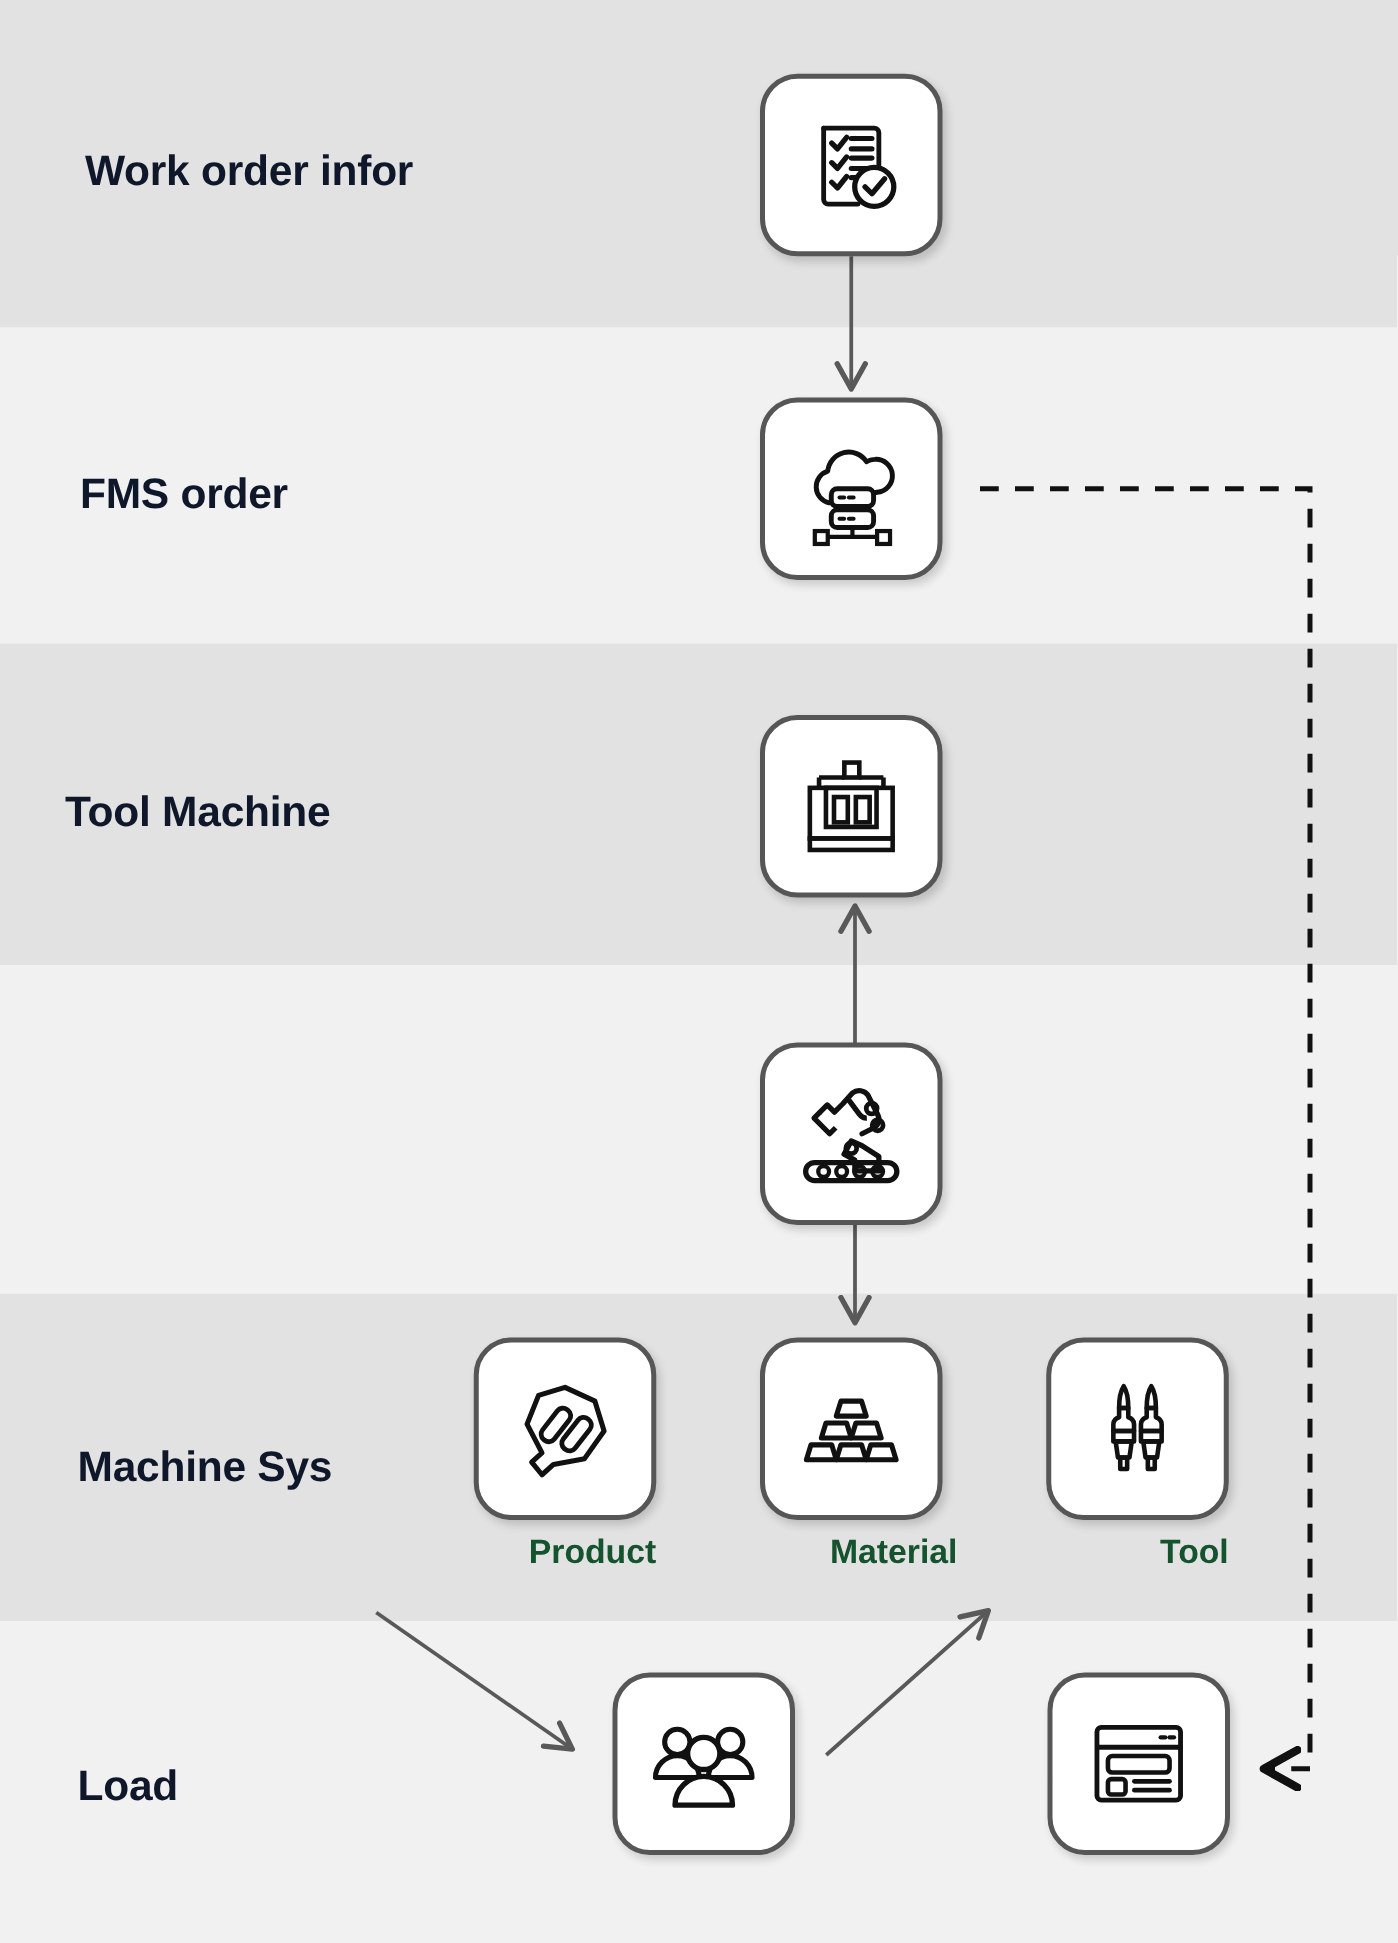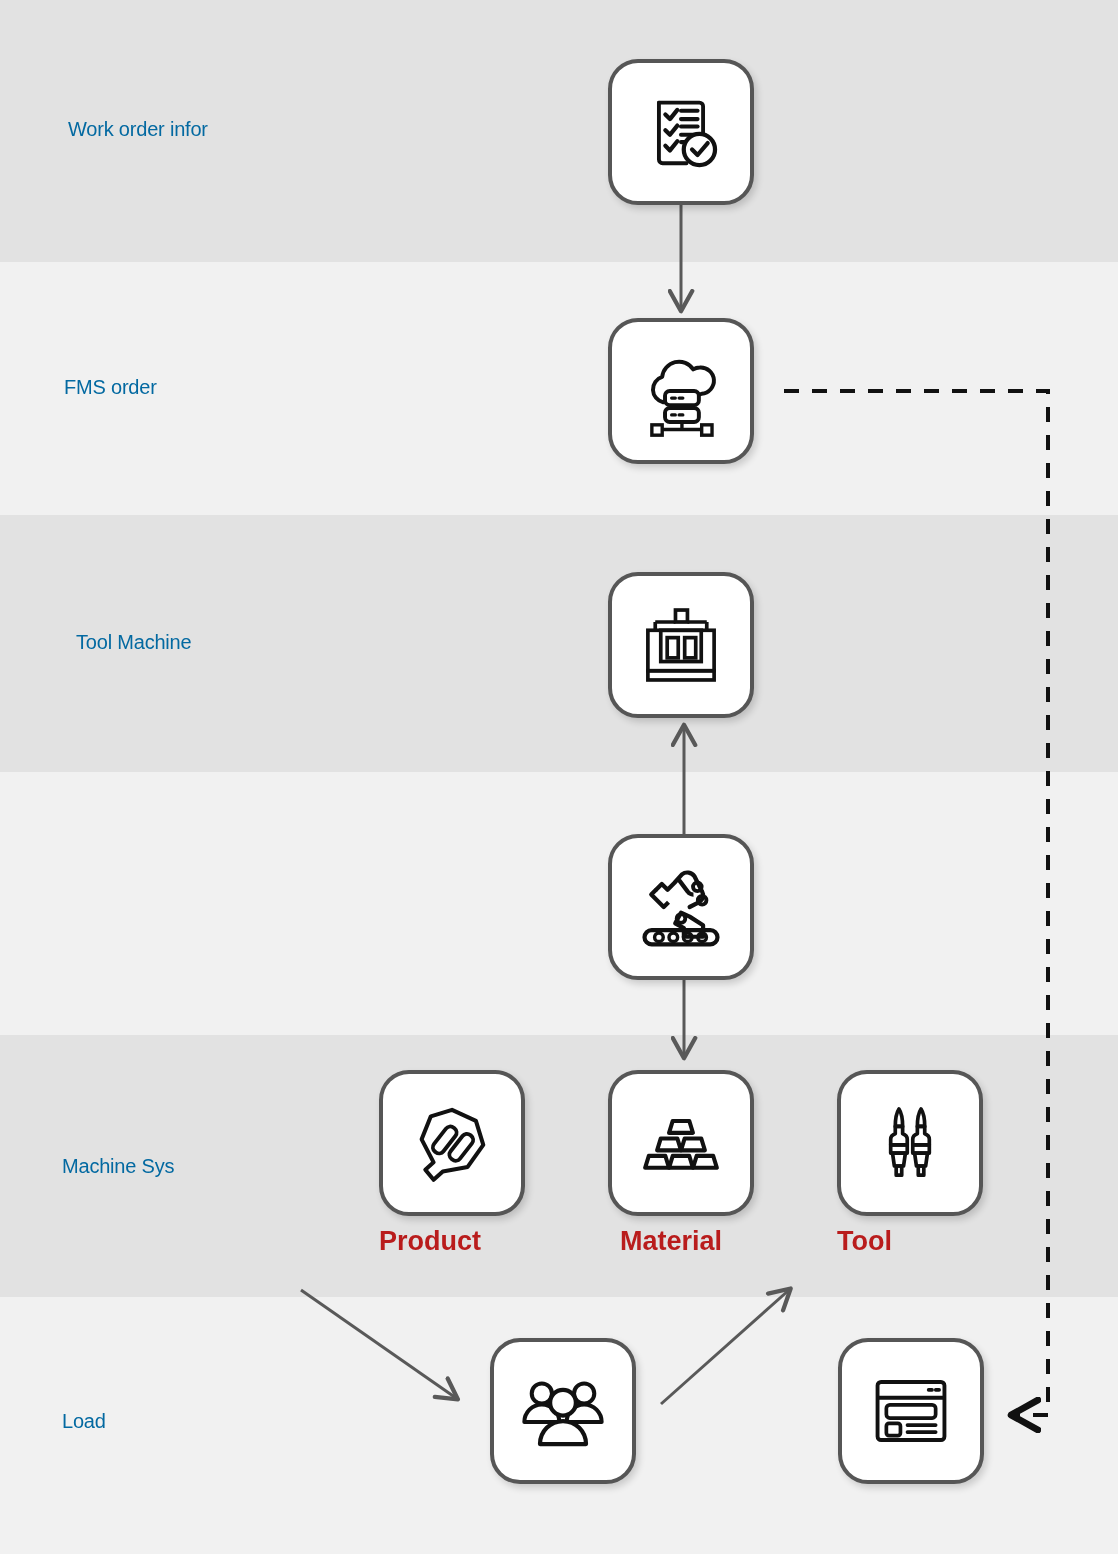--- a/index.html
+++ b/index.html
@@ -20,23 +20,23 @@
     position: absolute;
     left: 0;
     width: 1118px;
   }
   .band.dark  { background: #e2e2e2; }
   .band.light { background: #f1f1f1; }
 
   
   .row-label {
     position: absolute;
-    color: #0369a1;
-    font-weight: normal;
-    font-size: 20px;
+    color: #0f172a;
+    font-weight: bold;
+    font-size: 34px;
     line-height: 1.22;
     white-space: pre-line;
     letter-spacing: -0.2px;
   }
 
   
   .tile {
     position: absolute;
     width: 146px;
     height: 146px;
@@ -47,24 +47,24 @@
     box-shadow: 3px 4px 7px rgba(0,0,0,0.16);
     display: flex;
     align-items: center;
     justify-content: center;
   }
   .tile svg { display: block; }
 
   
   .caption {
     position: absolute;
-    color: #b91c1c;
+    color: #14532d;
     font-weight: bold;
     font-size: 27px;
-    text-align: left;
+    text-align: right;
     white-space: nowrap;
   }
 
   
   #connectors {
     position: absolute;
     left: 0;
     top: 0;
     width: 1118px;
     height: 1554px;
@@ -78,21 +78,21 @@
 
   <div class="band dark" style="top:0px;    height:262px;"></div>
   <div class="band light" style="top:262px;  height:253px;"></div>
   <div class="band dark" style="top:515px;  height:257px;"></div>
   <div class="band light" style="top:772px;  height:263px;"></div>
   <div class="band dark" style="top:1035px; height:262px;"></div>
   <div class="band light" style="top:1297px; height:257px;"></div>
 
   <div class="row-label" style="left:68px; top:117px;">Work order infor</div>
   <div class="row-label" style="left:64px; top:375px;">FMS order</div>
-  <div class="row-label" style="left:76px; top:630px;">Tool Machine</div>
+  <div class="row-label" style="left:52px; top:630px;">Tool Machine</div>
   <div class="row-label" style="left:62px; top:1154px;">Machine Sys</div>
   <div class="row-label" style="left:62px; top:1409px;">Load</div>
 
   <svg id="connectors" viewBox="0 0 1118 1554">
     <defs>
       <marker id="arrow-solid" viewBox="0 0 12 12" refX="9" refY="6" markerWidth="9" markerHeight="9" orient="auto-start-reverse">
         <path d="M 1 1 L 10 6 L 1 11" fill="none" stroke="#595959" stroke-width="1.9" stroke-linecap="round" stroke-linejoin="round"></path>
       </marker>
       <marker id="arrow-dashed" viewBox="0 0 12 12" refX="9" refY="6" markerWidth="9" markerHeight="9" orient="auto-start-reverse">
         <path d="M 1 1 L 10 6 L 1 11" fill="none" stroke="#111111" stroke-width="2.2" stroke-linecap="round" stroke-linejoin="round"></path>

